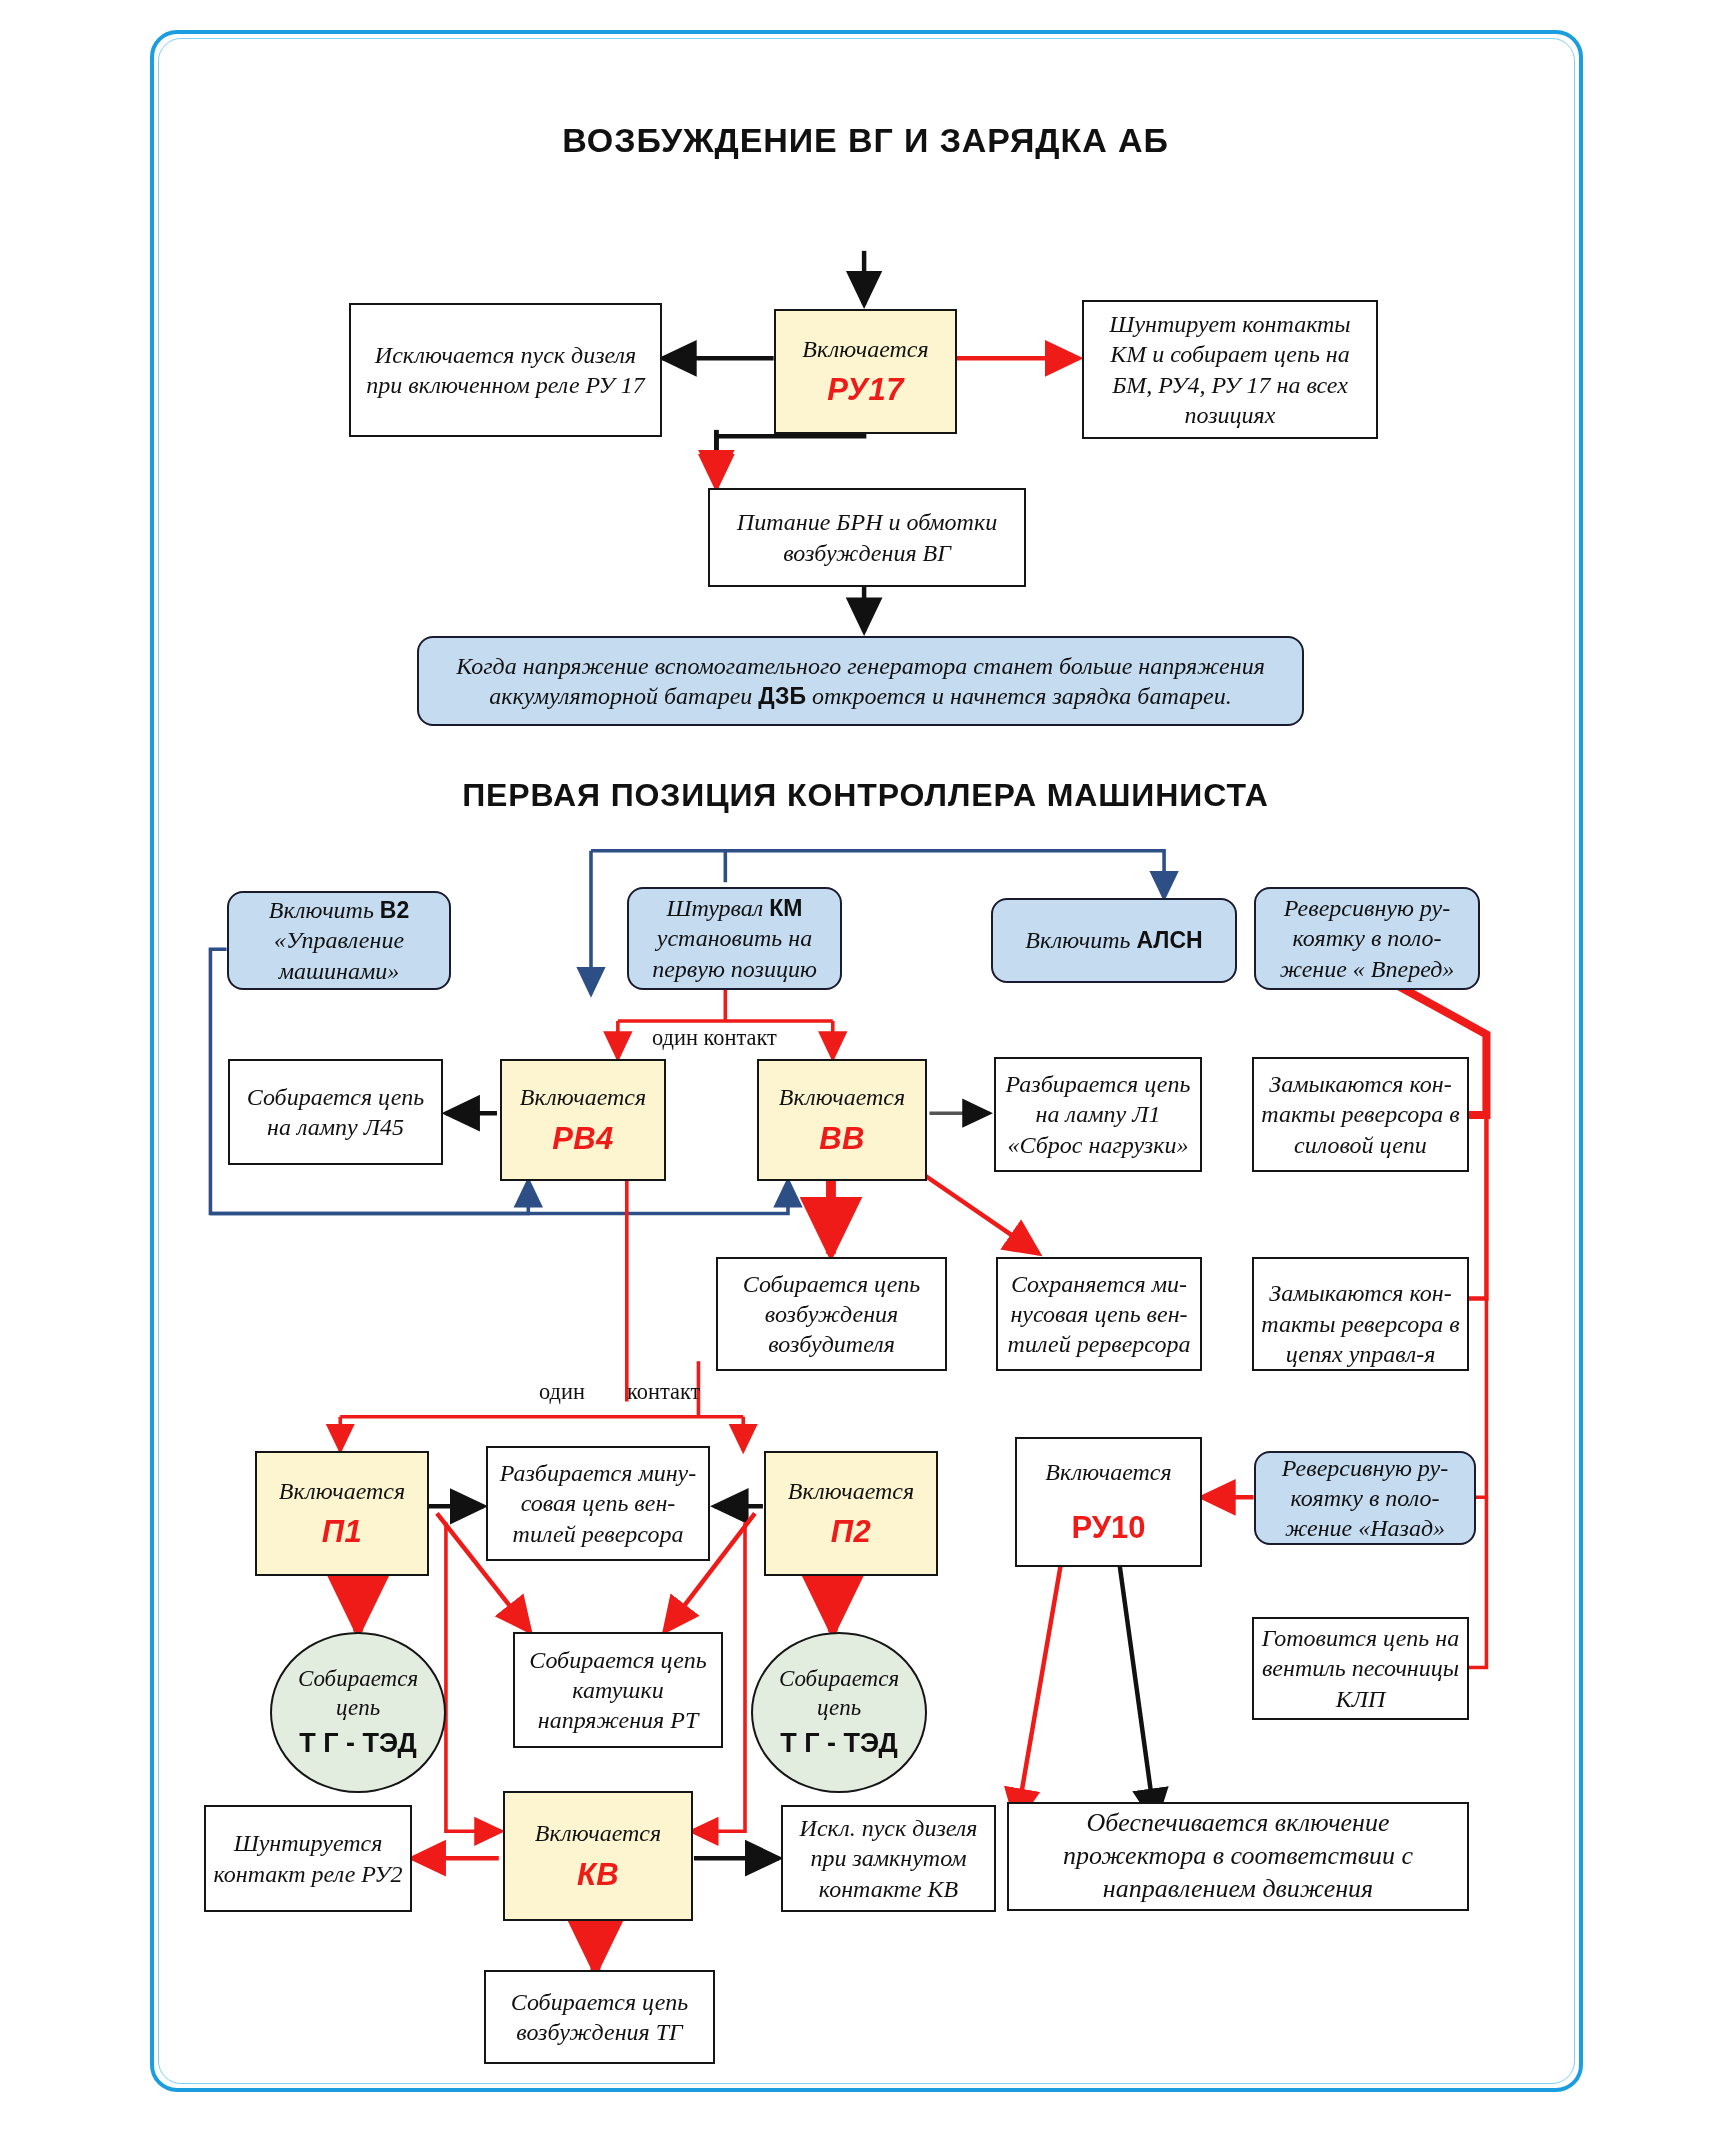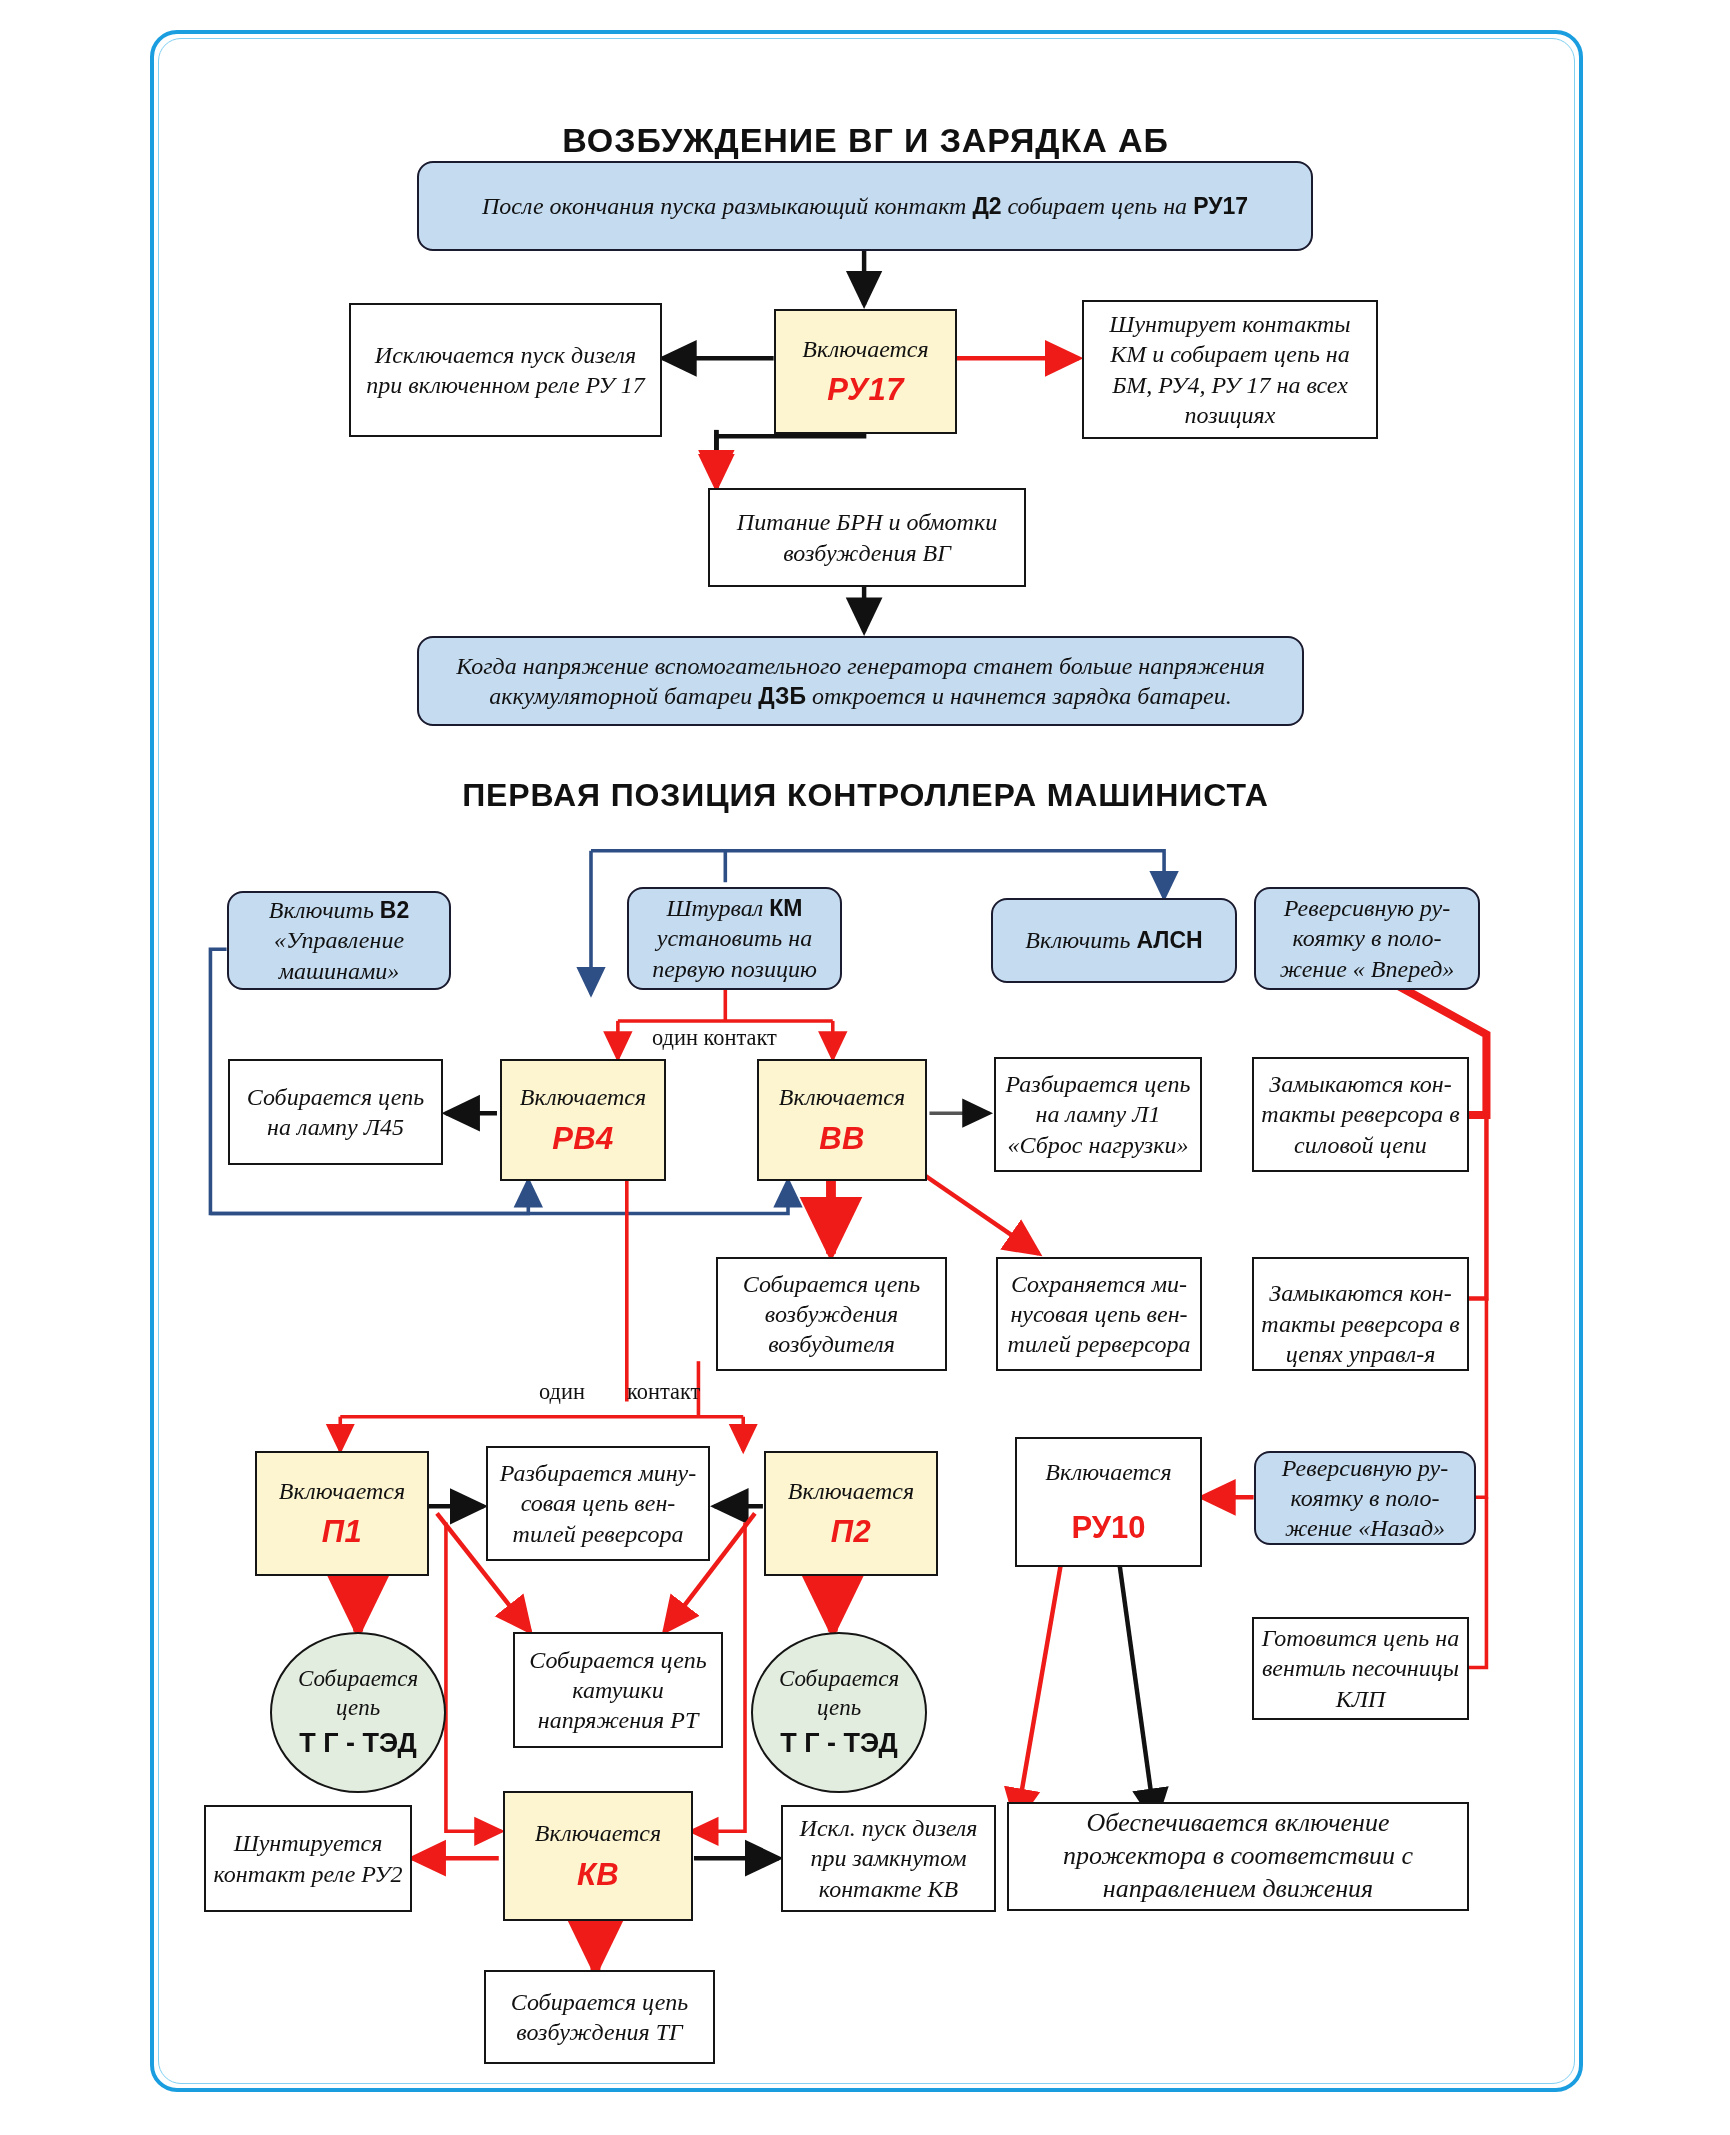--- a/index.html
+++ b/index.html
@@ -127,25 +127,20 @@
       <path d="M557,2075 L460,2075" stroke="#ee1b18" stroke-width="5" marker-end="url(#ar)"></path>
 
       <path d="M775,2075 L870,2075" stroke="#111" stroke-width="5" marker-end="url(#ak)"></path>
 
       <path d="M665,2145 L665,2200" stroke="#ee1b18" stroke-width="11" marker-end="url(#arB)"></path>
     </g>
   </svg>
 
   <div class="title" style="left:328px;top:107px;width:1075px;font-size:34px;margin-top:14px;">ВОЗБУЖДЕНИЕ  ВГ И ЗАРЯДКА  АБ</div>
 
-  <div class="node blue" style="left:417px;top:161px;width:896px;height:90px;">
-    <span>
-      <i>После окончания пуска размыкающий контакт </i><b>Д2</b><i> собирает цепь на </i><b>РУ17</b>
-    </span>
-  </div>
 
   <div class="node rect" style="left:349px;top:303px;width:313px;height:134px;">
     <span>Исключается пуск дизеля при включенном реле  РУ 17</span>
   </div>
 
   <div class="node relay" style="left:774px;top:309px;width:183px;height:125px;">
     <span>
       <i class="ital">Включается</i>
       <i class="code">РУ17</i>
     </span>

